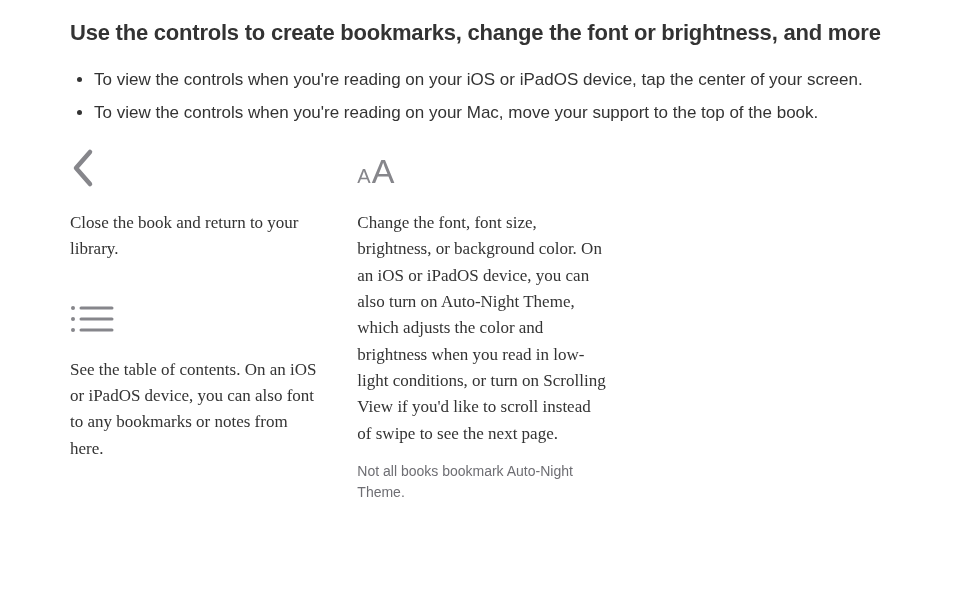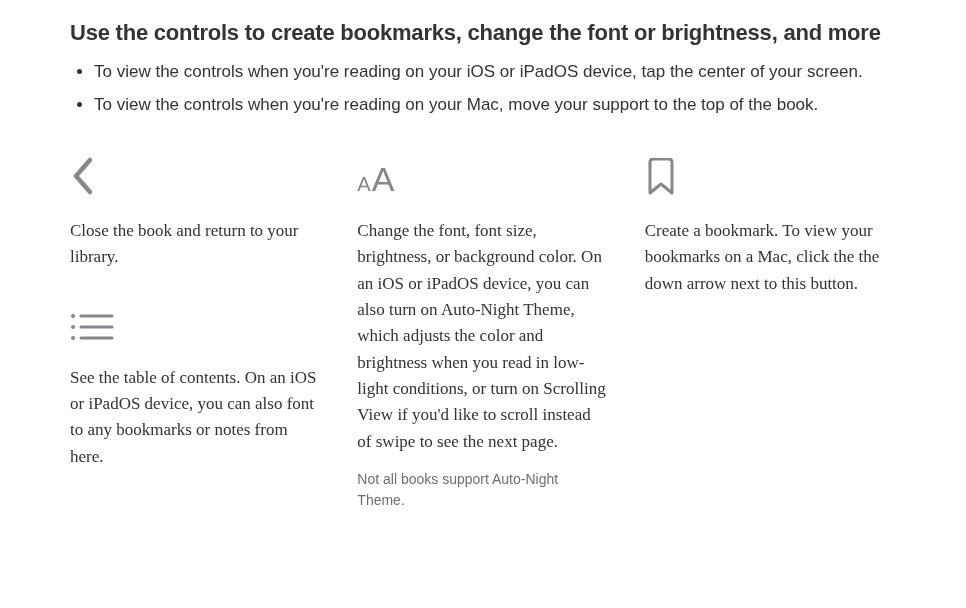--- a/index.html
+++ b/index.html
@@ -12,27 +12,27 @@
       background: #fff;
       color: #333333;
       width: 966px;
       padding: 18px 70px 30px 70px;
     }
     h2.heading {
       font-size: 22px;
       font-weight: 600;
       color: #333333;
       line-height: 1.35;
-      margin-bottom: 10px;
+      margin-bottom: 18px;
       letter-spacing: -0.01em;
     }
     ul.bullets {
       list-style: disc;
       padding-left: 24px;
-      margin-bottom: 36px;
+      margin-bottom: 20px;
     }
     ul.bullets li {
       font-size: 17px;
       line-height: 1.6;
       color: #333333;
       margin-bottom: 6px;
     }
     .columns {
       display: flex;
       gap: 36px;
@@ -128,32 +128,24 @@
   <div class="col">
 
     <div class="block">
       <div class="icon-area">
         <div class="aa-wrap">
           <span class="aa-small">A</span>
             <span class="aa-large">A</span>
         </div>
       </div>
       <p class="desc">Change the font, font size, brightness, or background color. On an iOS or iPadOS device, you can also turn on Auto-Night Theme, which adjusts the color and brightness when you read in low-light conditions, or turn on Scrolling View if you'd like to scroll instead of swipe to see the next page.</p>
-      <p class="note">Not all books support Auto-Night Theme.</p>
+      <p class="note">Not all books bookmark Auto-Night Theme.</p>
     </div>
 
   </div>
 
   <div class="col">
 
 
-    <div class="block">
-      <div class="icon-area">
-        <svg width="32" height="38" viewBox="0 0 32 38" fill="none">
-          <path d="M5 4 C5 2.3 6.3 1 8 1 L24 1 C25.7 1 27 2.3 27 4 L27 35 L16 26 L5 35 Z" stroke="#86868b" stroke-width="3" stroke-linejoin="round" fill="none"></path>
-        </svg>
-      </div>
-      <p class="desc">Create a bookmark. To view your bookmarks on a Mac, click the the down arrow next to this button.</p>
-    </div>
 
   </div>
 
 </div>
 
 </body></html>

